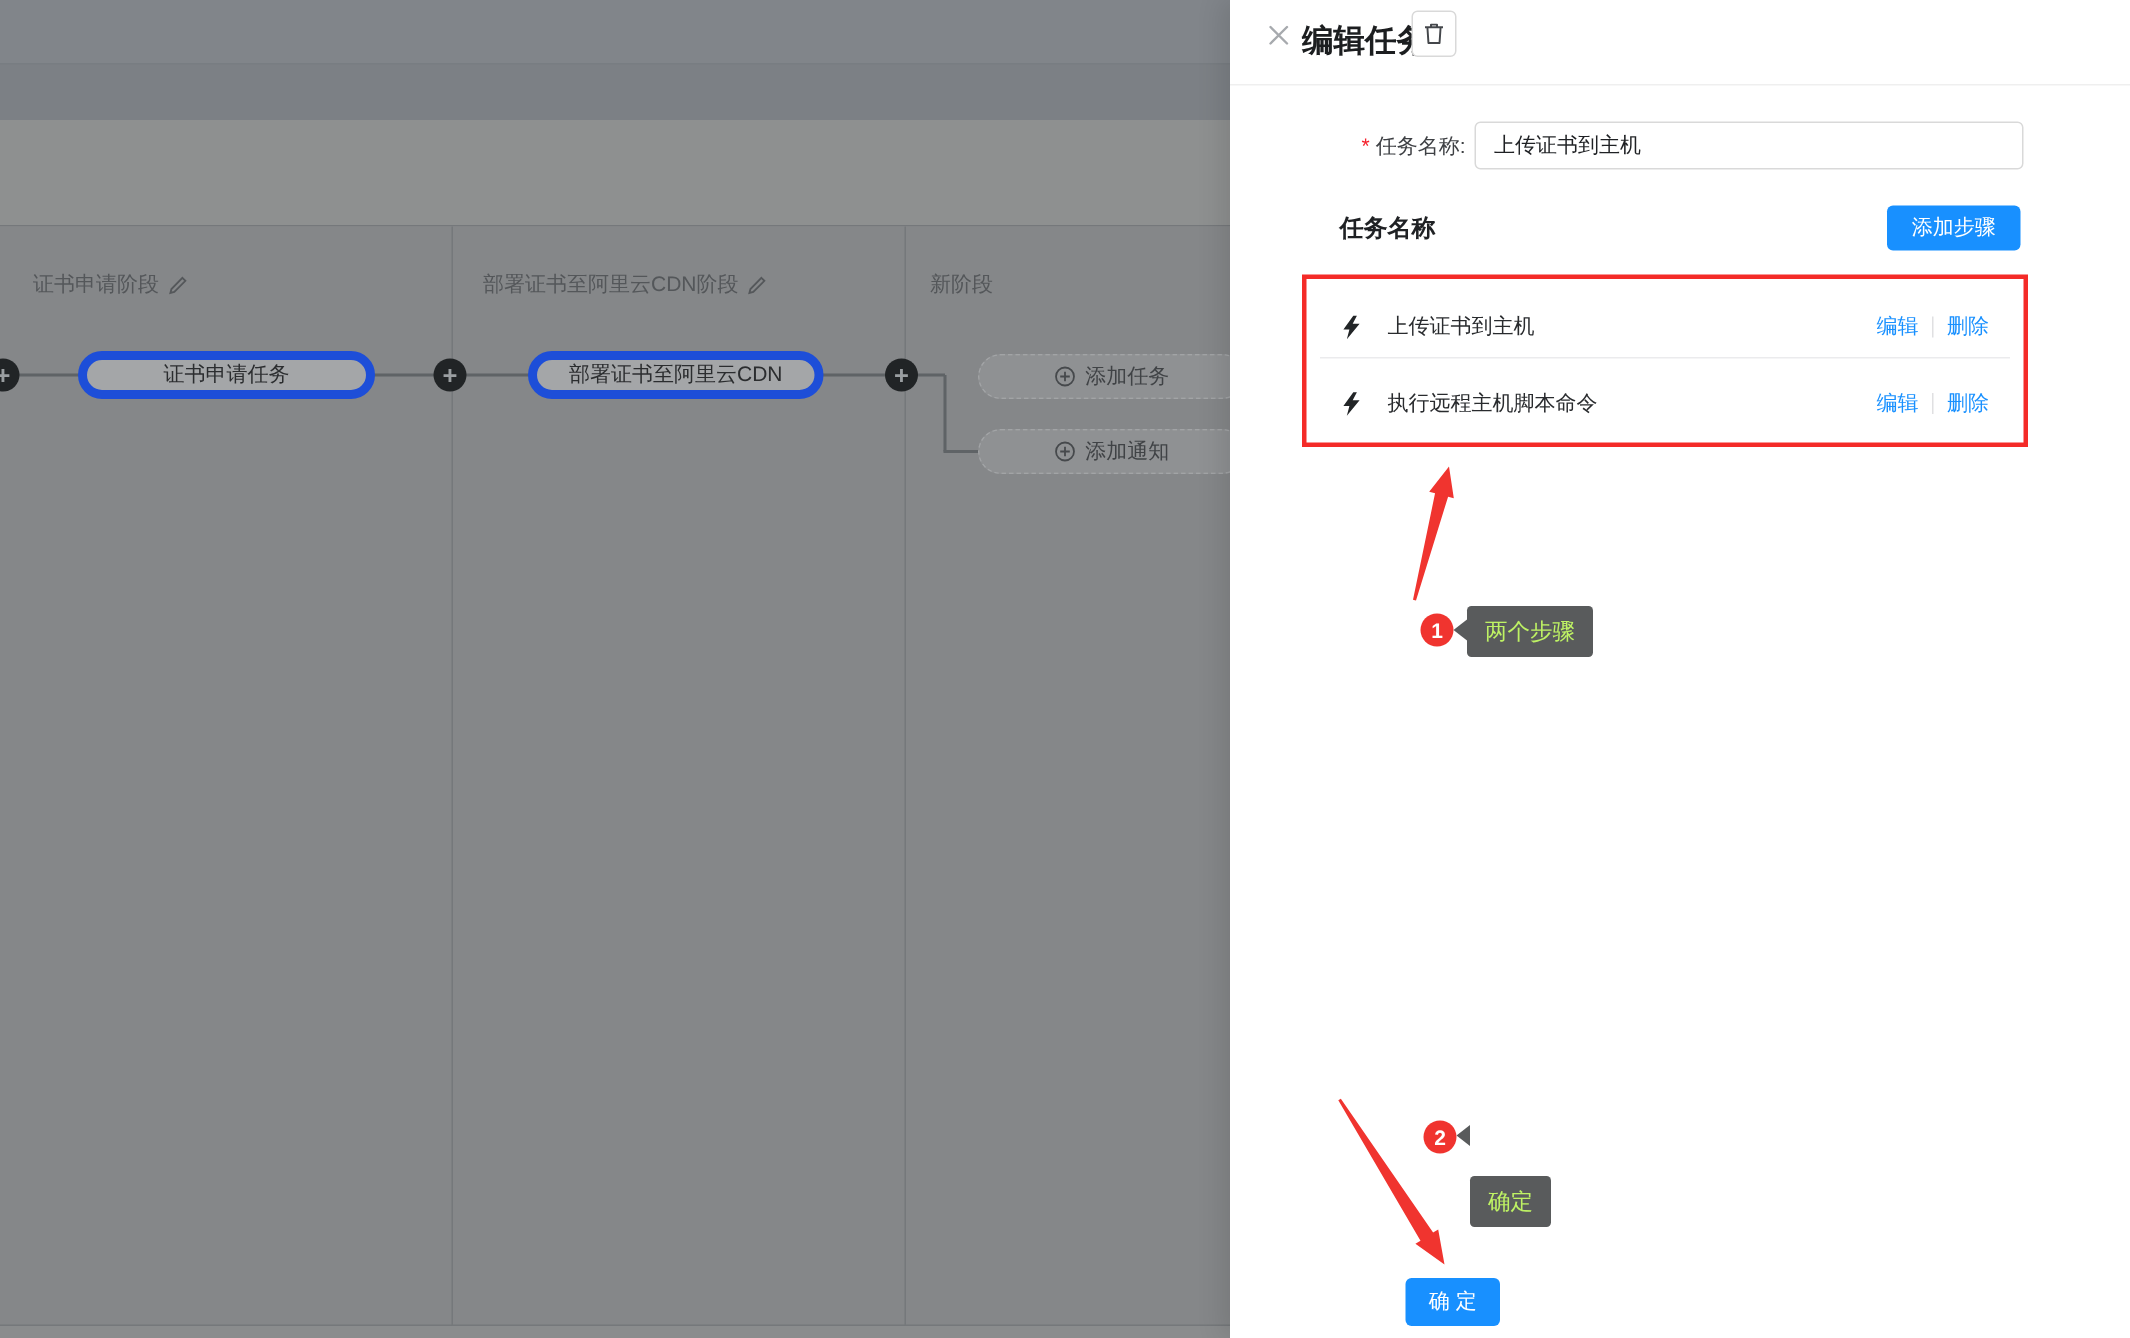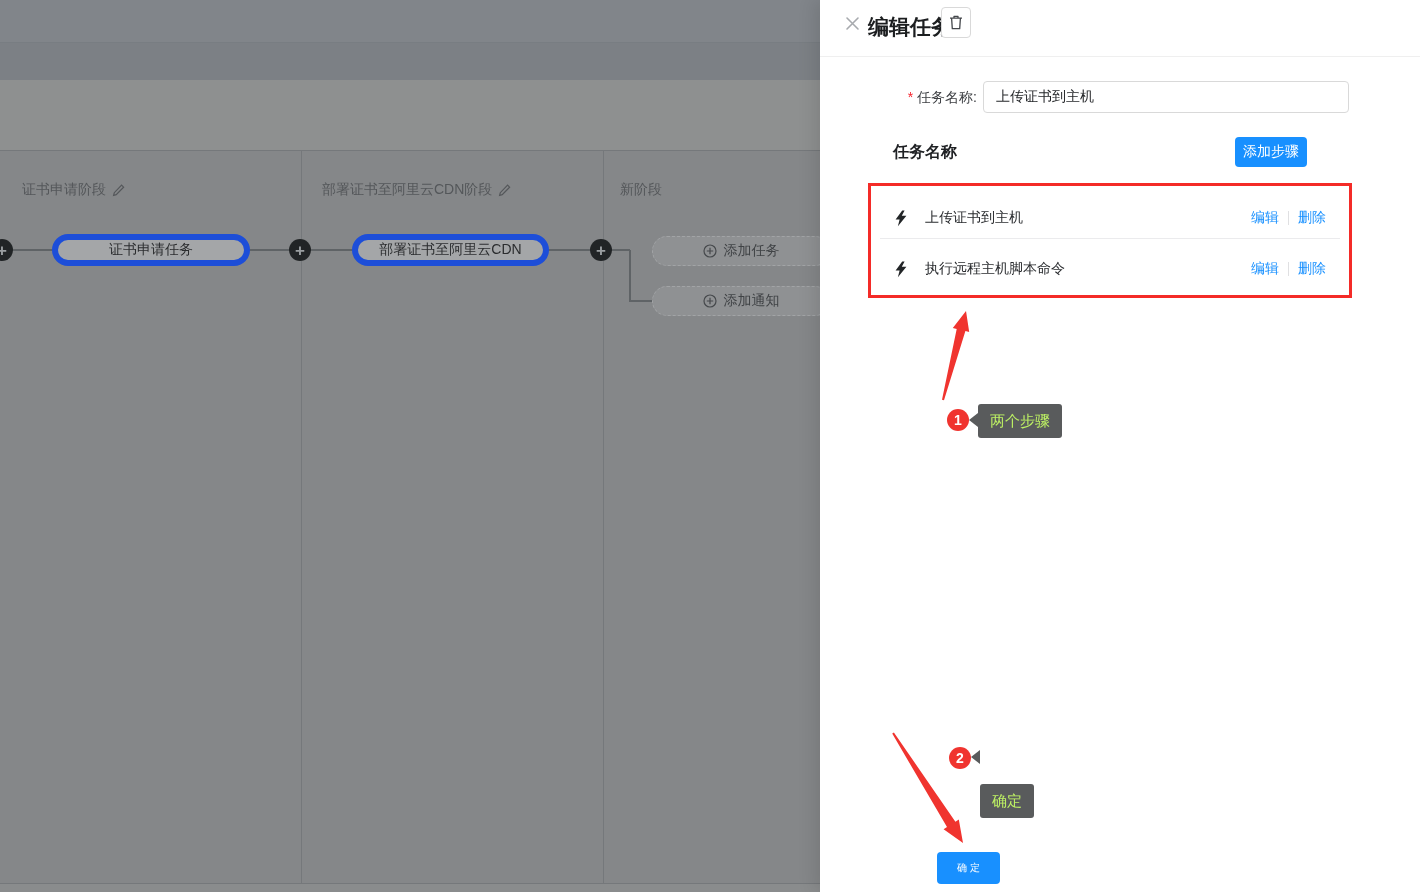--- a/index.html
+++ b/index.html
@@ -37,35 +37,35 @@
                background: #fff; display: flex; align-items: center; justify-content: center; cursor: pointer; }
 
   .form-label { left: 0px; top: 89px; width: 157px; text-align: right; font-size: 14px; color: #3e4044; white-space: nowrap; }
   .required-mark { color: #f5222d; margin-right: 4px; }
   .name-input { left: 163px; top: 81px; width: 366px; height: 32px; border: 1px solid #d9d9d9; border-radius: 4px;
                 padding: 0 12px; font-size: 14px; color: #1f2124; outline: none; font-family: inherit; }
 
   .steps-heading { left: 73px; top: 142px; font-size: 16px; font-weight: 700; color: #1f2124; }
   .btn-primary { background: #1890ff; color: #ffffff; border: none; border-radius: 4px; font-size: 14px;
                  display: flex; align-items: center; justify-content: center; cursor: pointer; font-family: inherit; }
-  .add-step-btn { left: 415px; top: 137px; width: 72px; height: 30px; }
+  .add-step-btn { left: 438px; top: 137px; width: 89px; height: 30px; }
 
   .red-box { left: 48px; top: 183px; width: 484px; height: 115px; border: 3px solid #f42b28; pointer-events: none; }
 
   .step-row { left: 60px; width: 460px; height: 38px; display: flex; align-items: center; }
   .step-row-1 { top: 199px; }
   .step-row-2 { top: 250px; }
   .bolt { width: 14px; height: 17px; margin-left: 14px; flex: 0 0 auto; }
   .step-name { margin-left: 17px; font-size: 14px; color: #292b2e; flex: 1 1 auto; white-space: nowrap; overflow: hidden; }
   .step-actions { display: flex; align-items: center; gap: 9px; margin-right: 14px; }
   .link { color: #1890ff; font-size: 14px; cursor: pointer; text-decoration: none; white-space: nowrap; }
   .action-sep { width: 1px; height: 14px; background: #e0e0e2; }
   .step-divider { left: 60px; top: 238px; width: 460px; height: 1px; background: #ebebed; }
 
-  .confirm-btn { left: 117px; top: 852px; width: 63px; height: 32px; font-size: 10px; }
+  .confirm-btn { left: 117px; top: 852px; width: 63px; height: 32px; font-size: 14px; }
 
   
   .num-badge { width: 22px; height: 22px; border-radius: 50%; background: #f0342f; color: #fff;
                display: flex; align-items: center; justify-content: center; font-size: 14px; font-weight: 700; }
   .badge-1 { left: 947px; top: 409px; }
   .badge-2 { left: 949px; top: 747px; }
   .tooltip { background: #595b5c; color: #bef264; border-radius: 3px; font-size: 15px;
              display: flex; align-items: center; padding: 17px 12px; }
   .tooltip-1 { left: 978px; top: 404px; height: 33px; }
   .tooltip-2 { left: 980px; top: 740px; height: 34px; margin-top: 44px; }

